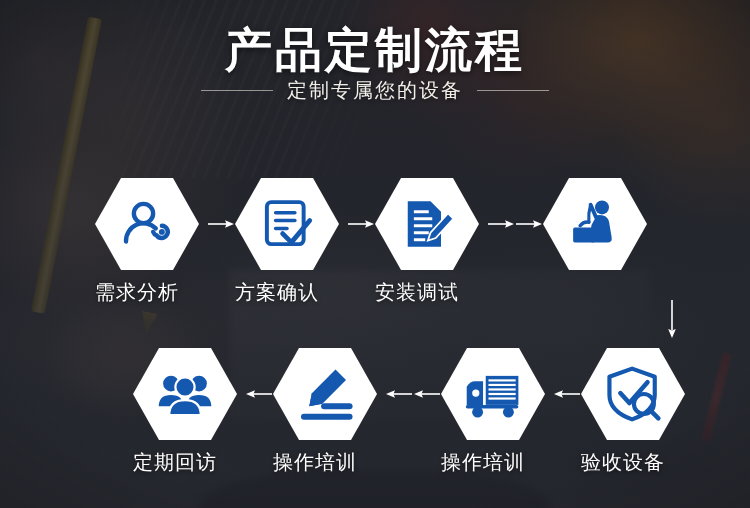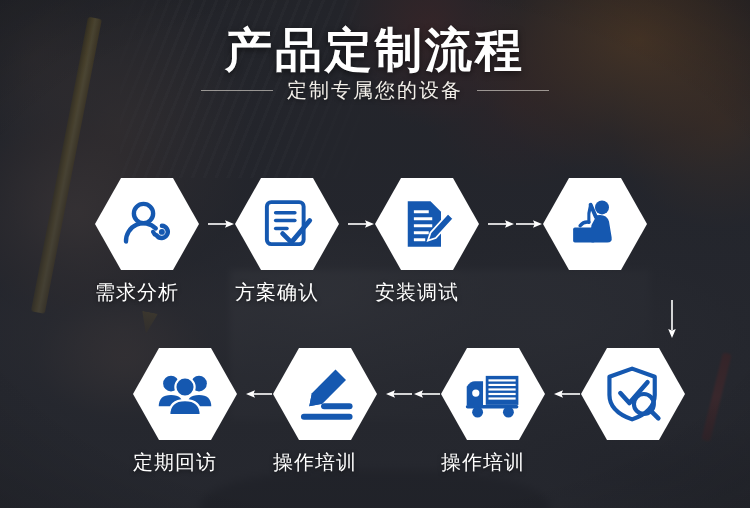--- a/index.html
+++ b/index.html
@@ -410,18 +410,19 @@
       <div class="node">
         <div class="hex">
           <svg width="58" height="58" viewBox="0 0 64 64">
             <path d="M31 4 L56 13 v20 q0 18 -25 27 Q6 51 6 33 V13 Z" fill="none" stroke="#1558b0" stroke-width="4.6" stroke-linejoin="round"></path>
             <path d="M18 31 L28 42 L48 19" fill="none" stroke="#1558b0" stroke-width="5" stroke-linecap="round" stroke-linejoin="round"></path>
             <circle cx="44" cy="43" r="11" fill="none" stroke="#1558b0" stroke-width="4.6"></circle>
             <circle cx="44" cy="43" r="11" fill="#ffffff" fill-opacity="0"></circle>
             <line x1="52" y1="51" x2="60" y2="59" stroke="#1558b0" stroke-width="5" stroke-linecap="round"></line>
           </svg>
         </div>
+        <div class="node-label">验收设备</div>
       </div>
 
     </div>
 
   </div>
 </div>
 
 </body></html>

